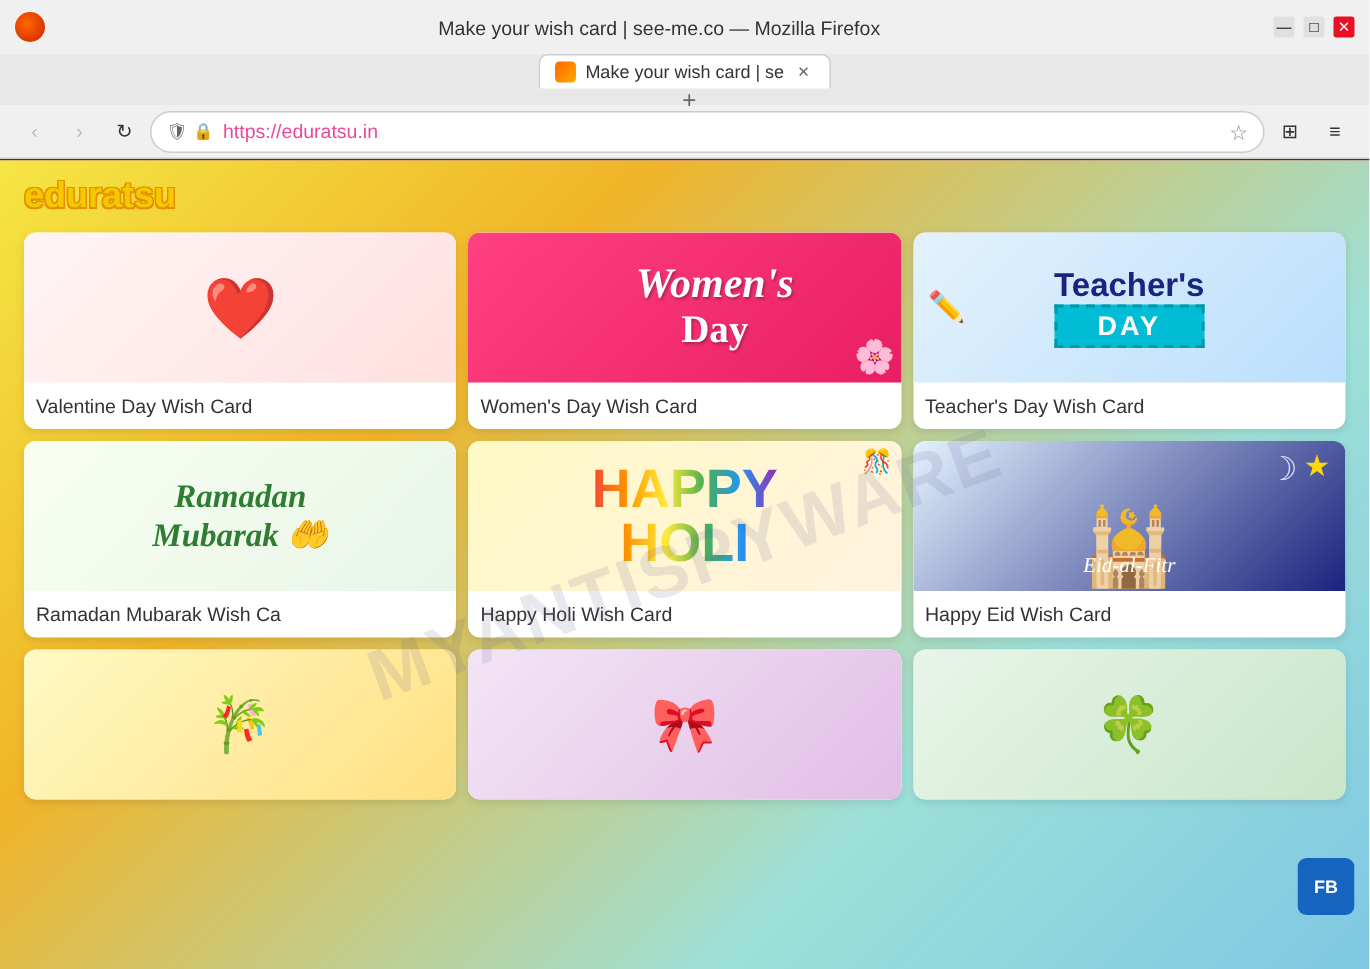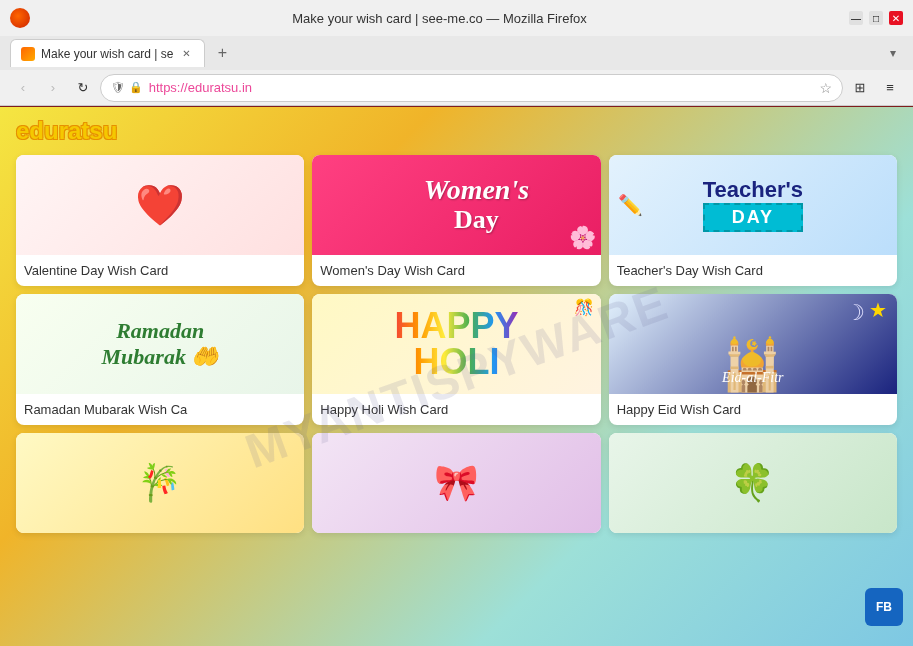--- a/index.html
+++ b/index.html
@@ -50,20 +50,21 @@
     .win-btn.maximize { background: #e0e0e0; }
     .win-btn.close { background: #e81123; color: white; }
 
     
     .tab-bar {
       display: flex;
       align-items: center;
       padding: 0 10px;
       background: #e8e8e8;
       height: 34px;
+      flex-direction: column;
     }
     .tab {
       display: flex;
       align-items: center;
       background: #fff;
       border-radius: 6px 6px 0 0;
       padding: 4px 10px;
       font-size: 12px;
       color: #333;
       height: 28px;
@@ -363,21 +364,21 @@
     .partial-2-img {
       background: linear-gradient(135deg, #f3e5f5, #e1bee7);
     }
     .partial-3-img {
       background: linear-gradient(135deg, #e8f5e9, #c8e6c9);
     }
 
     
     .feedback-btn {
       position: fixed;
-      bottom: 20px;
+      bottom: 36px;
       right: 10px;
       width: 38px;
       height: 38px;
       background: #1565c0;
       border-radius: 6px;
       display: flex;
       align-items: center;
       justify-content: center;
       color: white;
       font-size: 12px;

